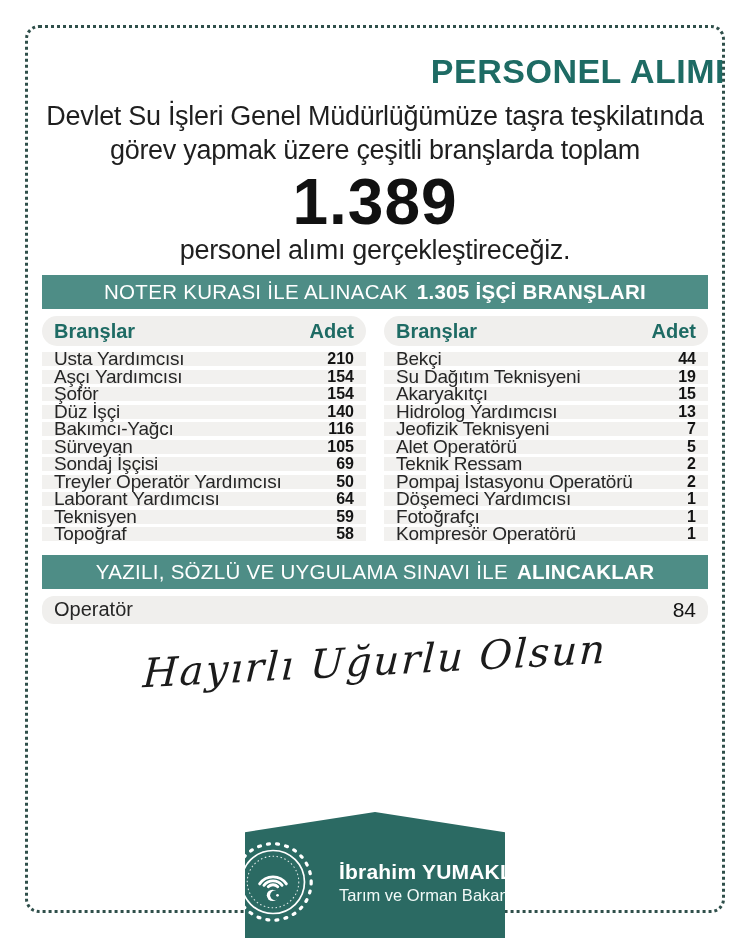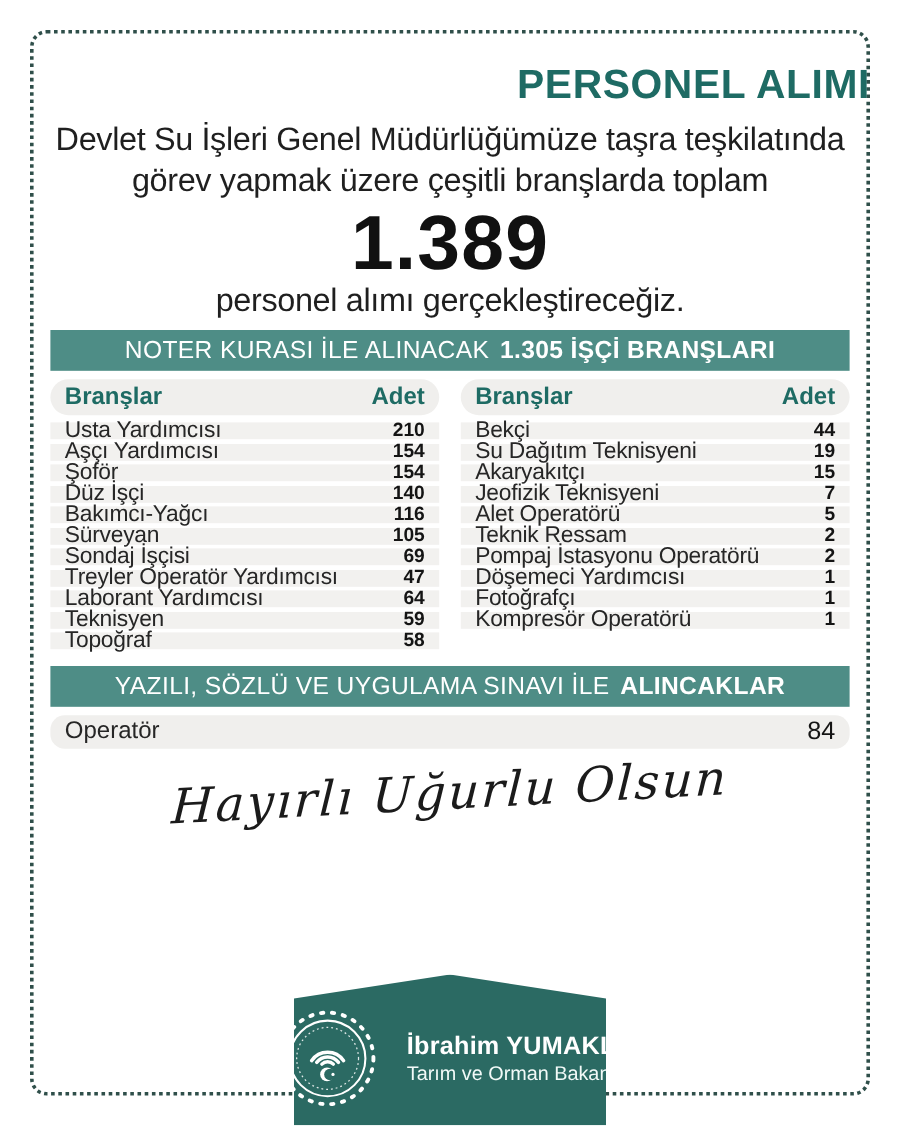--- a/index.html
+++ b/index.html
@@ -132,21 +132,21 @@
             <div class="trow">
               <span class="branch">Sürveyan</span>
               <span class="count">105</span>
             </div>
             <div class="trow">
               <span class="branch">Sondaj İşçisi</span>
               <span class="count">69</span>
             </div>
             <div class="trow">
               <span class="branch">Treyler Operatör Yardımcısı</span>
-              <span class="count">47</span>
+              <span class="count">50</span>
             </div>
             <div class="trow">
               <span class="branch">Laborant Yardımcısı</span>
               <span class="count">64</span>
             </div>
             <div class="trow">
               <span class="branch">Teknisyen</span>
               <span class="count">59</span>
             </div>
             <div class="trow">
@@ -165,20 +165,24 @@
               <span class="branch">Bekçi</span>
               <span class="count">44</span>
             </div>
             <div class="trow">
               <span class="branch">Su Dağıtım Teknisyeni</span>
               <span class="count">19</span>
             </div>
             <div class="trow">
               <span class="branch">Akaryakıtçı</span>
               <span class="count">15</span>
+            </div>
+            <div class="trow">
+              <span class="branch">Hidrolog Yardımcısı</span>
+              <span class="count">13</span>
             </div>
             <div class="trow">
               <span class="branch">Jeofizik Teknisyeni</span>
               <span class="count">7</span>
             </div>
             <div class="trow">
               <span class="branch">Alet Operatörü</span>
               <span class="count">5</span>
             </div>
             <div class="trow">

